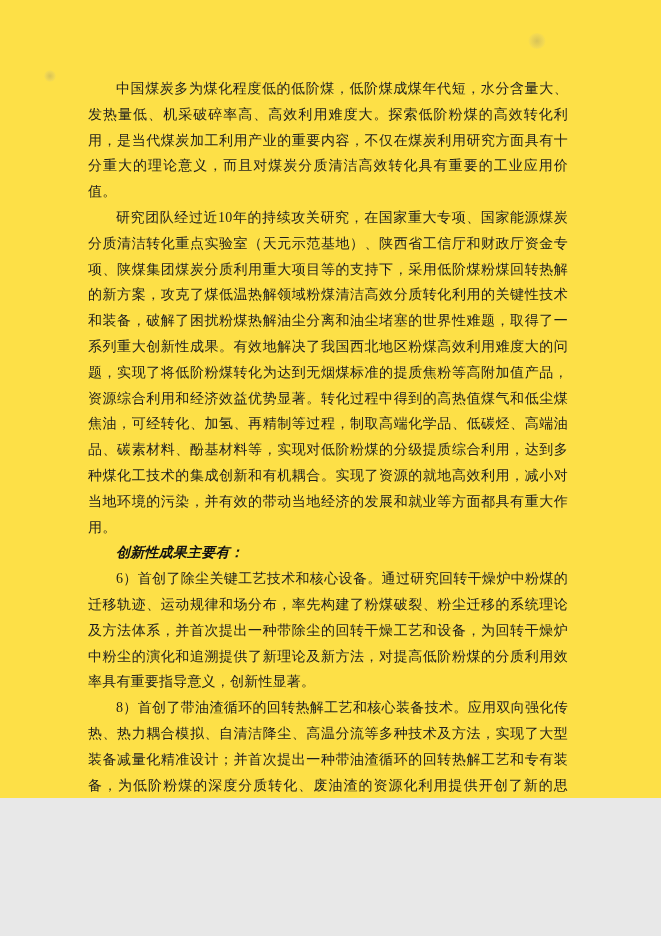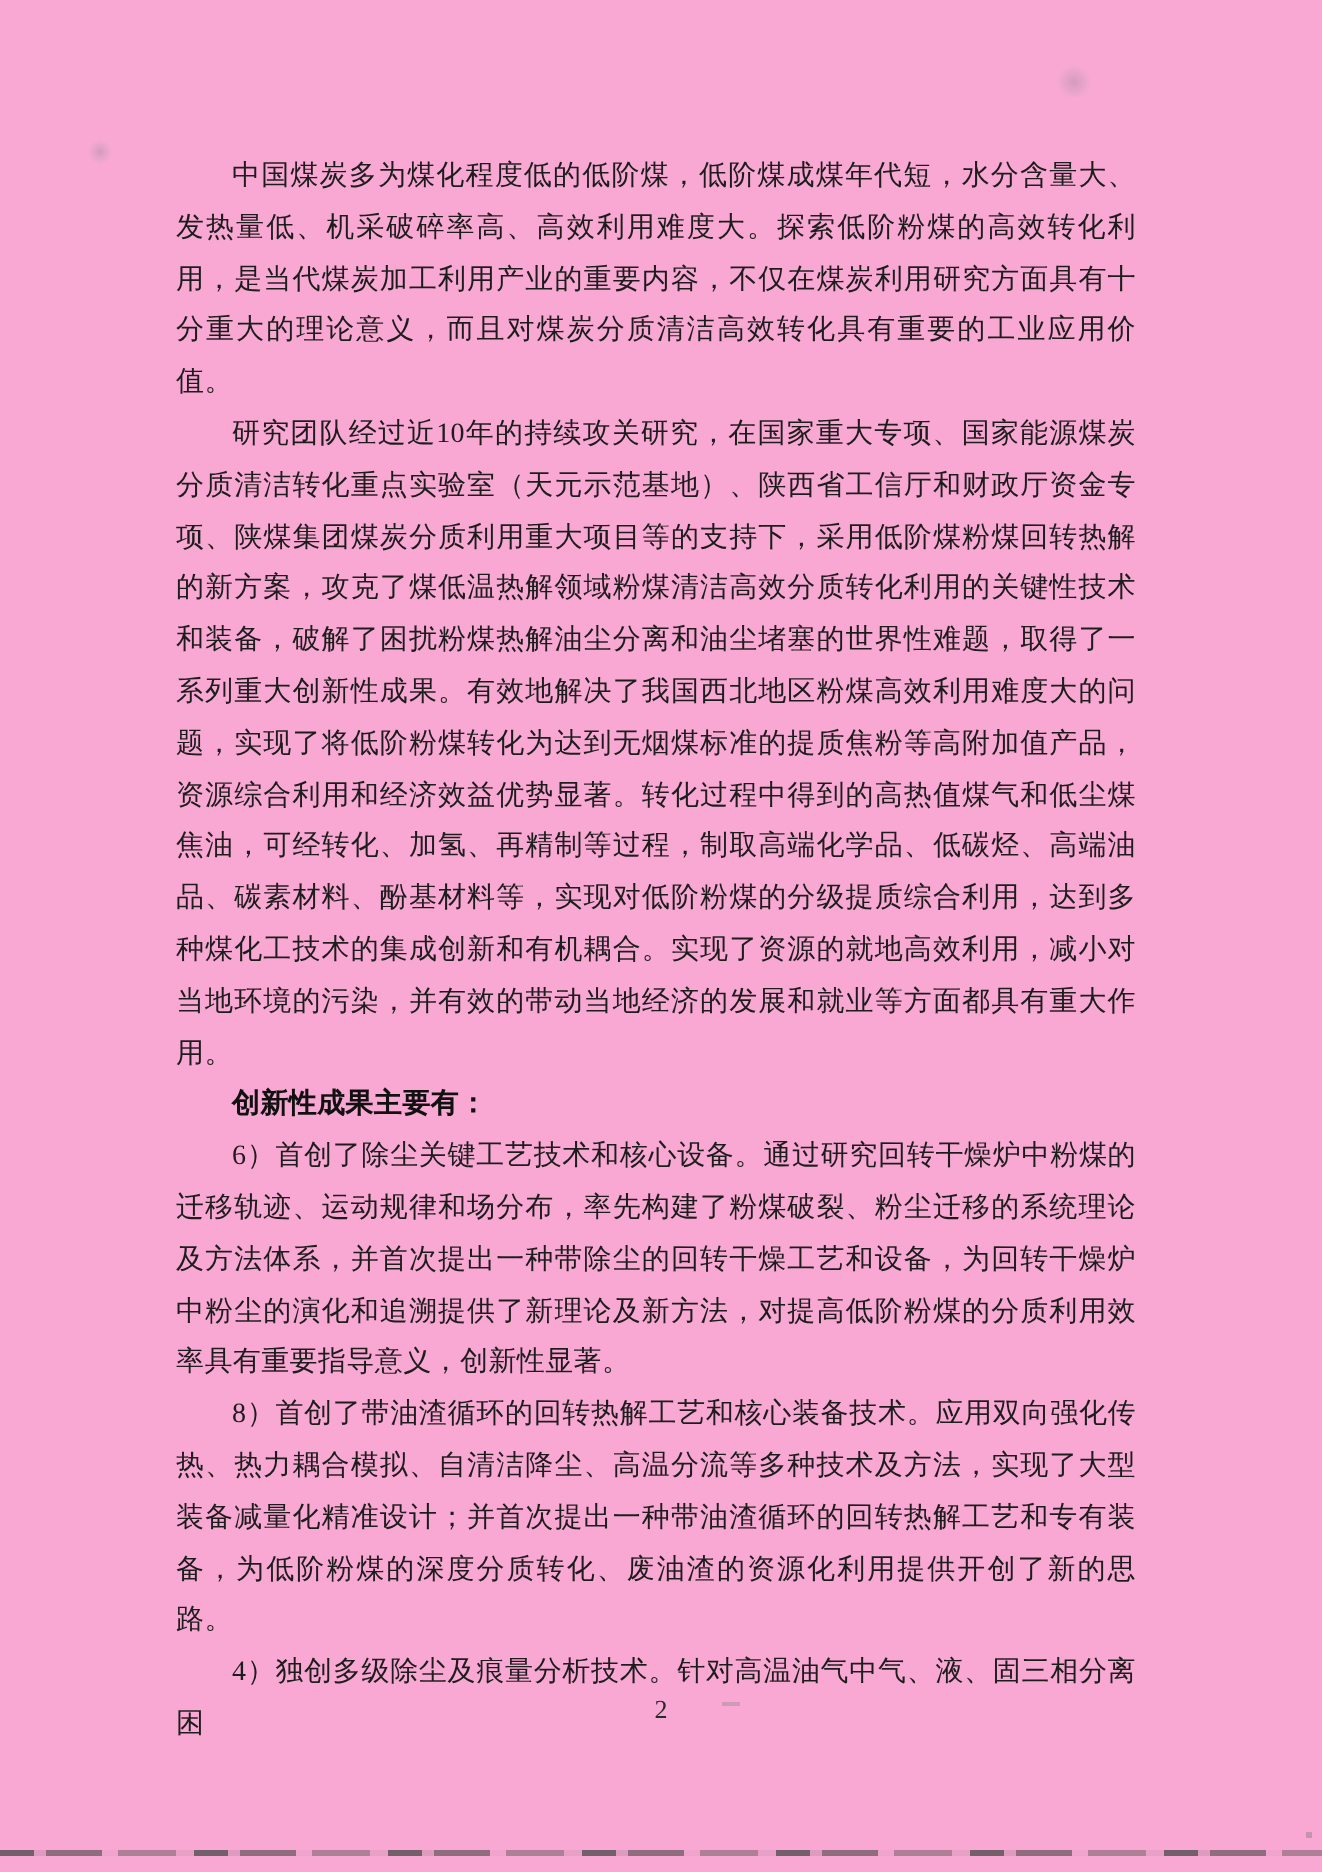--- a/index.html
+++ b/index.html
@@ -1,21 +1,21 @@
 <!DOCTYPE html>
 <html><head>
 <meta charset="utf-8">
 <style>
   html, body { margin: 0; padding: 0; background: #e8e8e8; }
   .page {
     position: relative;
     width: 661px;
-    height: 936px;
+    height: 798px;
     margin: 0 auto;
-    background: #f9a8d4;
+    background: #fde047;
     overflow: hidden;
     font-family: "Liberation Serif", "DejaVu Serif", serif;
   }
   .content {
     position: absolute;
     left: 88px;
     top: 76px;
     width: 480px;
   }
   .para {
@@ -23,20 +23,21 @@
     font-size: 14px;
     line-height: 25.8px;
     color: #1d1d1d;
     text-align: justify;
     text-indent: 2em;
     letter-spacing: 0.2px;
   }
   .heading {
     font-weight: bold;
     color: #111111;
+    font-style: italic;
   }
   .page-number {
     position: absolute;
     top: 847px;
     left: 0;
     width: 661px;
     text-align: center;
     font-size: 13px;
     color: #2a2a2a;
   }

